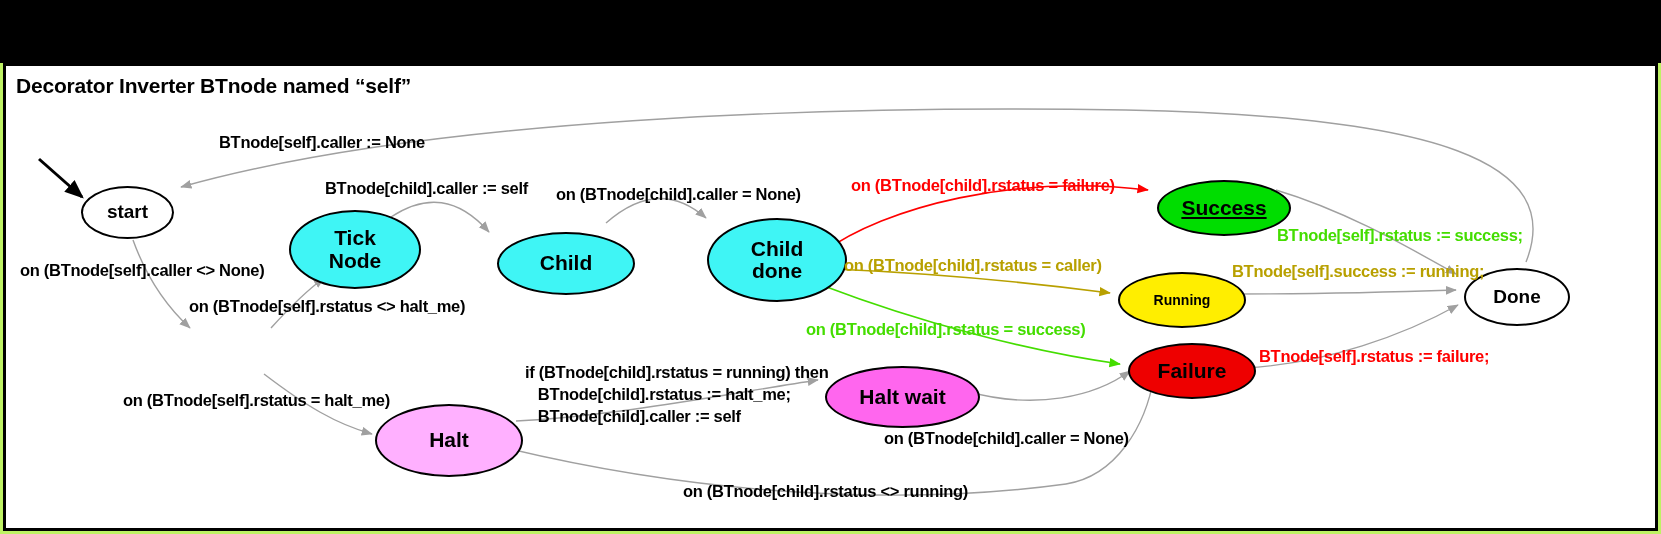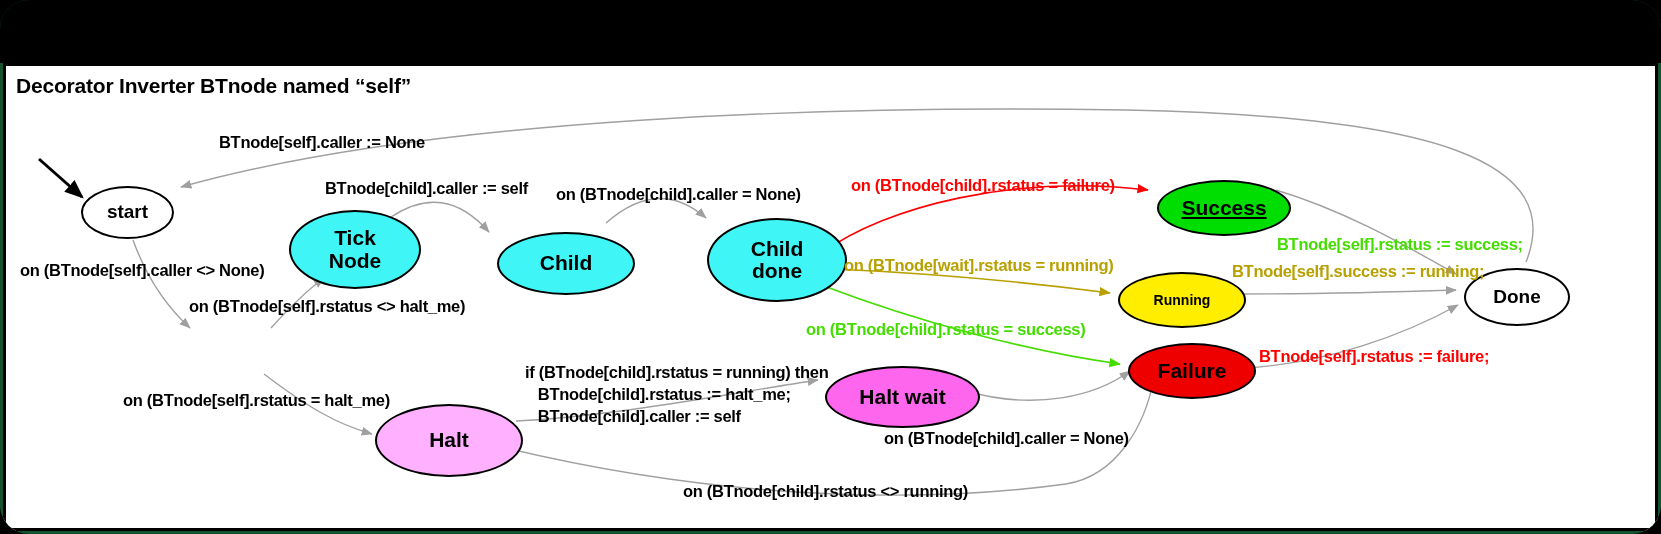--- a/index.html
+++ b/index.html
@@ -1,18 +1,18 @@
 <!DOCTYPE html>
 <html><head>
 <meta charset="utf-8">
 <title>Decorator Inverter BTnode state machine</title>
 <style>
   html,body{margin:0;padding:0;background:#000;}
   body{font-family:"Liberation Sans",sans-serif;}
-  #screen{position:relative;width:1661px;height:534px;background:#14532d;overflow:hidden;border-radius:29px;}
+  #screen{position:relative;width:1661px;height:534px;background:#bef264;overflow:hidden;}
   #topband{position:absolute;left:0;top:0;width:1661px;height:63px;background:#000;}
   #frame{position:absolute;left:3px;top:63px;width:1655px;height:468px;background:#fff;
          border:3px solid #000;box-sizing:border-box;overflow:hidden;}
   #canvas{position:absolute;left:0;top:0;width:1649px;height:462px;}
   svg#edges{position:absolute;left:0;top:0;width:1649px;height:462px;overflow:visible;}
   .title{position:absolute;left:10px;top:8px;font-size:21px;font-weight:bold;color:#000;
          letter-spacing:-0.2px;white-space:nowrap;}
   .node{position:absolute;border:2.5px solid #000;border-radius:50%;
         display:flex;align-items:center;justify-content:center;text-align:center;
         font-weight:bold;color:#000;line-height:1.06;box-sizing:border-box;}
@@ -135,25 +135,25 @@
       <div class="lbl" style="left:183px;top:231px;color:#000;">on (BTnode[self].rstatus &lt;&gt; halt_me)</div>
 
       <div class="lbl" style="left:117px;top:325px;color:#000;">on (BTnode[self].rstatus = halt_me)</div>
 
       <div class="lbl" style="left:319px;top:113px;color:#000;">BTnode[child].caller := self</div>
 
       <div class="lbl" style="left:550px;top:119px;color:#000;">on (BTnode[child].caller = None)</div>
 
       <div class="lbl" style="left:845px;top:110px;color:#ff0000;">on (BTnode[child].rstatus = failure)</div>
 
-      <div class="lbl" style="left:838px;top:190px;color:#b8a000;">on (BTnode[wait].rstatus = running)</div>
+      <div class="lbl" style="left:838px;top:190px;color:#b8a000;">on (BTnode[child].rstatus = caller)</div>
 
       <div class="lbl" style="left:800px;top:254px;color:#44dd00;">on (BTnode[child].rstatus = success)</div>
 
-      <div class="lbl" style="left:1271px;top:160px;color:#44dd00;margin-top:9px;">BTnode[self].rstatus := success;</div>
+      <div class="lbl" style="left:1271px;top:160px;color:#44dd00;">BTnode[self].rstatus := success;</div>
 
       <div class="lbl" style="left:1226px;top:196px;color:#b8a000;">BTnode[self].success := running;</div>
 
       <div class="lbl" style="left:1253px;top:281px;color:#ff0000;">BTnode[self].rstatus := failure;</div>
 
       <div class="lbl multi" style="left:519px;top:296px;color:#000;">if (BTnode[child].rstatus = running) then
    BTnode[child].rstatus := halt_me;
    BTnode[child].caller := self</div>
 
       <div class="lbl" style="left:878px;top:363px;color:#000;">on (BTnode[child].caller  = None)</div>

